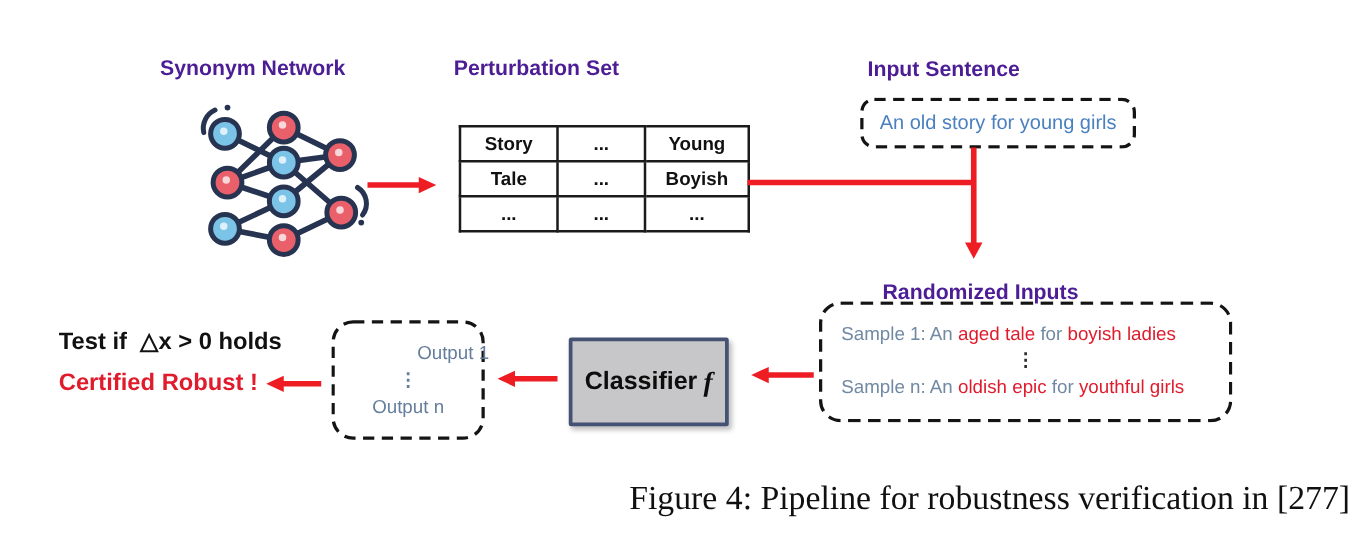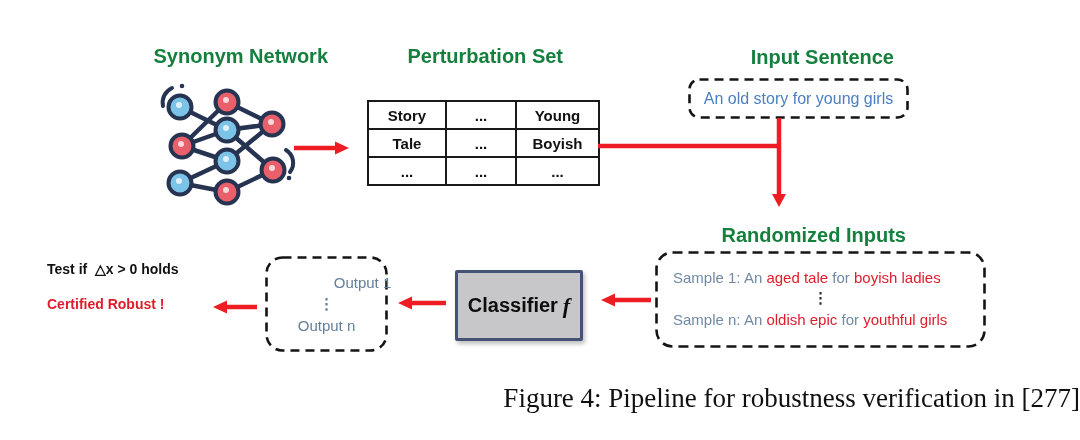--- a/index.html
+++ b/index.html
@@ -2,21 +2,21 @@
 <html style="--arrow-red: #ee1c23; --text-red: #e01b2c; --slate: #7189a3; --input-blue: #4a80c0; --output-slate: #647e9b; --node-red: #e9606a; --node-blue: #7cc3e8; --edge-dark: #263451; --classifier-fill: #c7c7c9; --classifier-border: #465273;"><head>
 <meta charset="utf-8">
 <style>
   html,body{margin:0;padding:0;background:#fff;}
   #canvas{
     position:relative;width:1080px;height:440px;background:#ffffff;
     font-family:"Liberation Sans",sans-serif;overflow:hidden;
   }
   .abs{position:absolute;}
   .title{
-    font-weight:bold;font-size:20px;color:#15803d;text-align:right;width:200px;
+    font-weight:bold;font-size:17px;color:#4c1d95;text-align:left;width:200px;
   }
   
   #ptable{border-collapse:collapse;position:absolute;left:367px;top:100px;}
   #ptable td{
     border:2px solid #1a1a1a;text-align:center;vertical-align:middle;
     font-weight:bold;font-size:15px;color:#111;height:26px;padding:0;
   }
   #ptable td.c1{width:76px;} #ptable td.c2{width:68px;} #ptable td.c3{width:81px;}
   
   .dashedbox{position:absolute;}
@@ -40,21 +40,21 @@
     box-shadow:2px 3px 4px rgba(0,0,0,0.25);
   }
   #classifier .word{font-weight:bold;font-size:20px;color:#0d0d0d;}
   #classifier .fsym{
     font-family:"Liberation Serif",serif;font-style:italic;font-weight:bold;
     font-size:22px;color:#0d0d0d;margin-left:5px;
   }
   
   .outline-text{width:100%;text-align:center;position:absolute;color:var(--output-slate);font-size:15px;}
   
-  .result-line{position:absolute;left:47px;font-weight:bold;font-size:14px;white-space:pre;}
+  .result-line{position:absolute;left:47px;font-weight:bold;font-size:19px;white-space:pre;}
   #test-line{top:261px;color:#111;}
   #certified-line{top:296px;color:var(--text-red);}
   
   #caption{
     position:absolute;left:0;top:383px;width:100%;text-align:right;
     font-family:"Liberation Serif",serif;font-size:27px;color:#101010;
   }
   
   .edge{stroke:var(--edge-dark);stroke-width:4.5;stroke-linecap:round;}
   .node{stroke:var(--edge-dark);stroke-width:4;}
@@ -130,21 +130,21 @@
   </tbody>
     </table>
 
   <div class="dashedbox" style="left:688px;top:78px;width:221px;height:41px;">
     <svg width="221" height="41" viewBox="0 0 221 41">
       <rect x="1.5" y="1.5" width="218" height="38" rx="10" stroke-dasharray="9 6"></rect>
     </svg>
     <div class="input-text">An old story for young girls</div>
   </div>
 
-  <div class="dashedbox" style="left:655px;top:251px;width:331px;height:97px;">
+  <div class="dashedbox" style="left:655px;top:241px;width:331px;height:97px;">
     <svg width="331" height="97" viewBox="0 0 331 97">
       <rect x="1.5" y="1.5" width="328" height="94" rx="16" stroke-dasharray="10 6"></rect>
     </svg>
     <div class="sample" style="top:18px;">
       <span class="sl">Sample 1: An </span><span class="sr">aged tale</span><span class="sl"> for </span><span class="sr">boyish ladies</span>
     </div>
     <div class="rand-ellipsis" style="top:38px;">⋮</div>
     <div class="sample" style="top:60px;">
       <span class="sl">Sample n: An </span><span class="sr">oldish epic</span><span class="sl"> for </span><span class="sr">youthful girls</span>
     </div>

